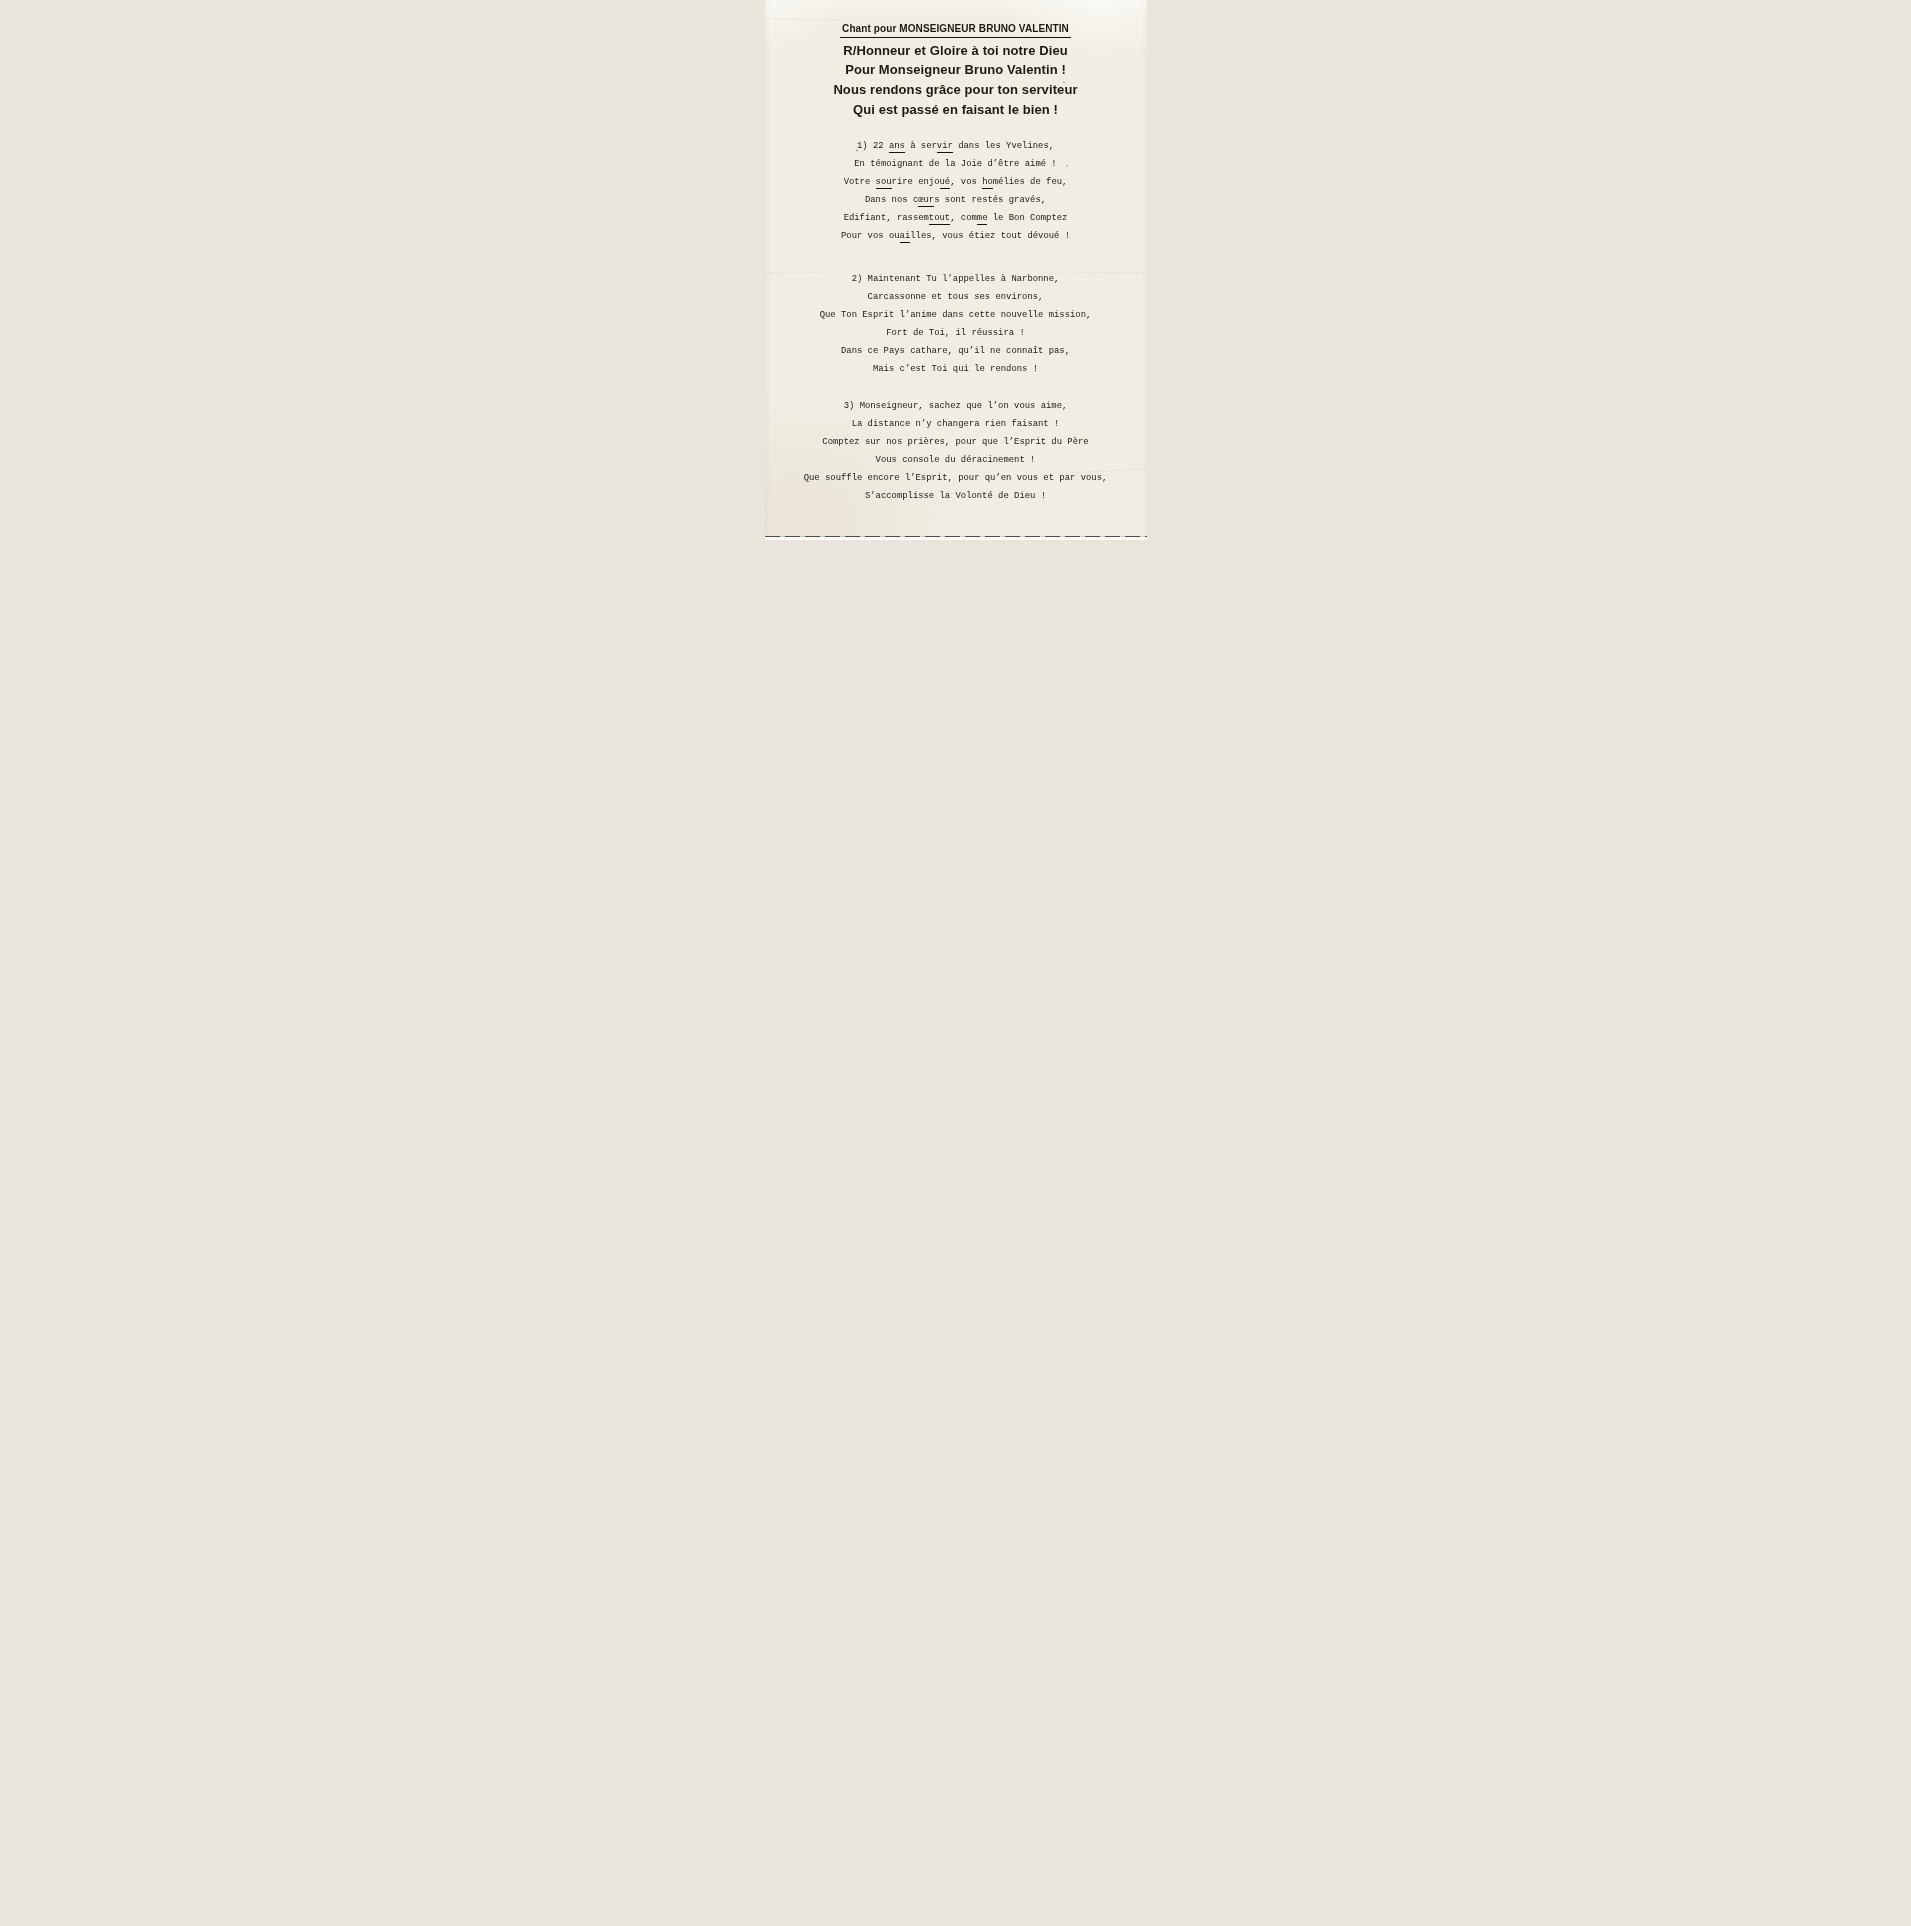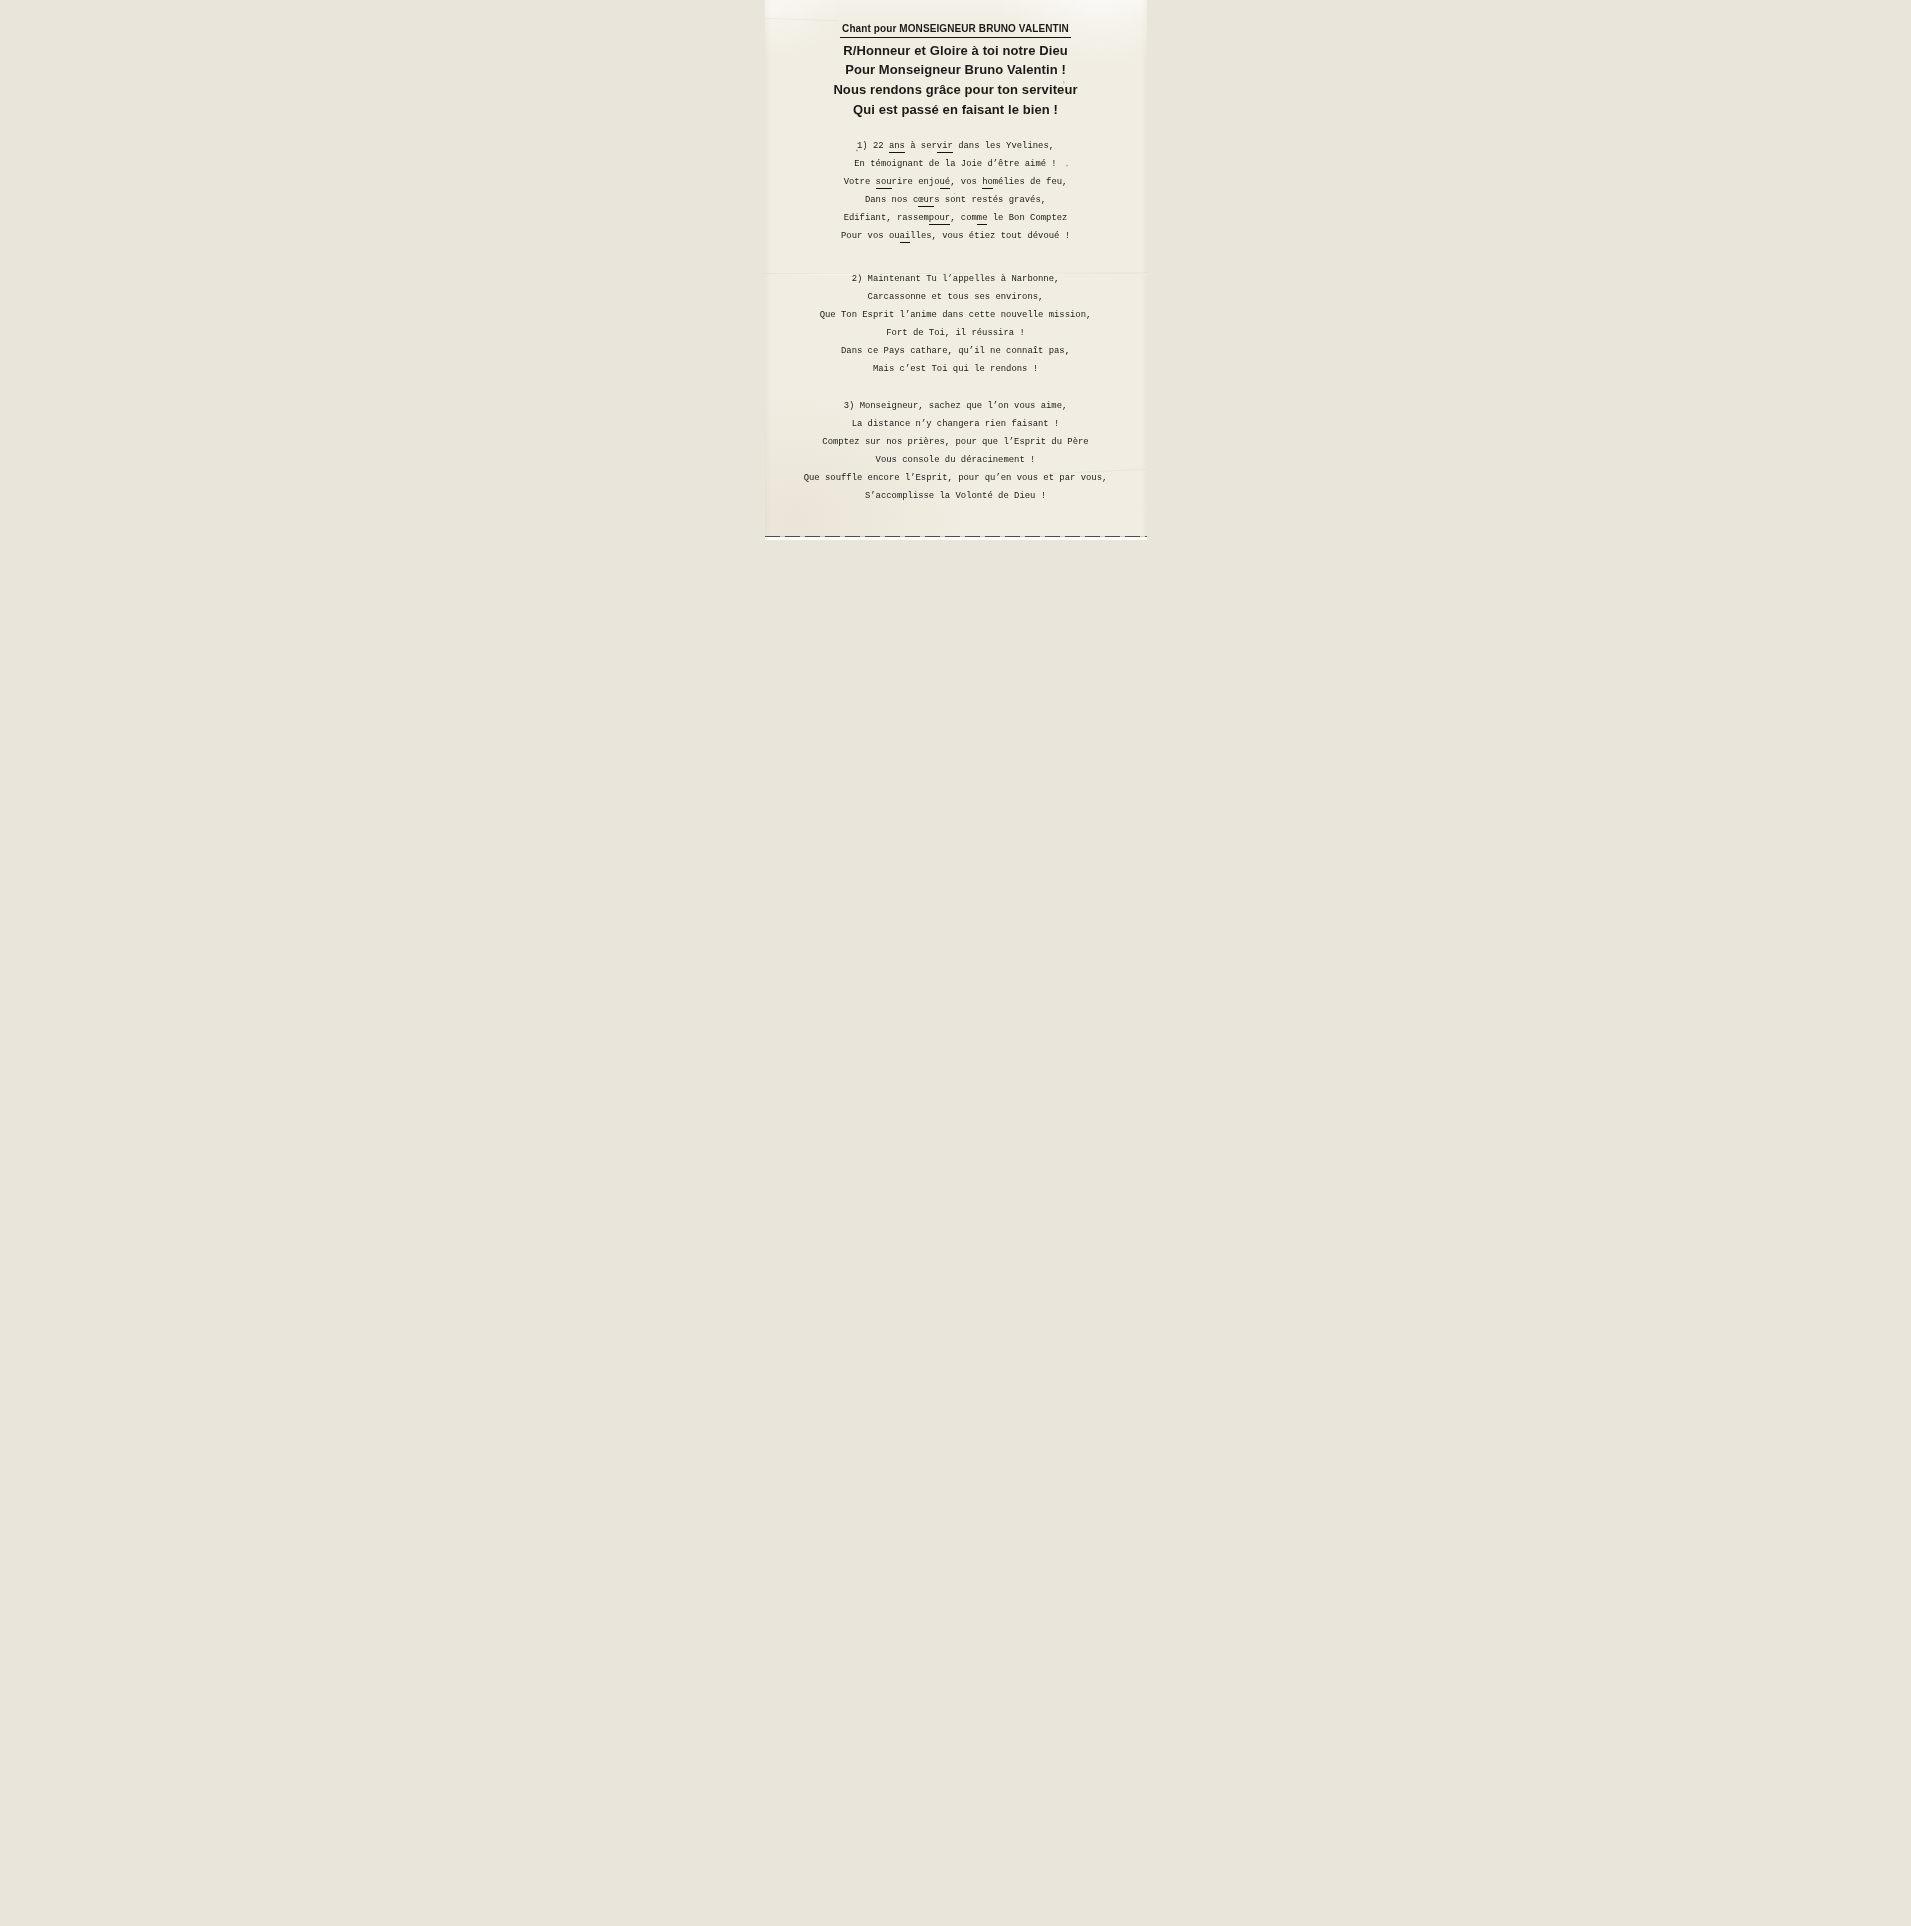--- a/index.html
+++ b/index.html
@@ -135,21 +135,21 @@
         <div class="refrain-line">Nous rendons grâce pour ton serviteur</div>
         <div class="refrain-line">Qui est passé en faisant le bien !</div>
       </div>
 
     <div class="verses">
         <div class="verse">
           <div class="verse-line"><span class="">1) 22 </span><span class="u">ans</span><span class=""> à ser</span><span class="u">vir</span><span class=""> dans les Yvelines,</span></div>
           <div class="verse-line"><span class="">En témoignant de la Joie d’être aimé !</span></div>
           <div class="verse-line"><span class="">Votre </span><span class="u">sou</span><span class="">rire enjo</span><span class="u">ué</span><span class="">, vos </span><span class="u">ho</span><span class="">mélies de feu,</span></div>
           <div class="verse-line"><span class="">Dans nos c</span><span class="u">œur</span><span class="">s sont restés gravés,</span></div>
-          <div class="verse-line"><span class="">Edifiant, rassem</span><span class="u">pour</span><span class="">, com</span><span class="u">me</span><span class=""> le Bon Comptez</span></div>
+          <div class="verse-line"><span class="">Edifiant, rassem</span><span class="u">tout</span><span class="">, com</span><span class="u">me</span><span class=""> le Bon Comptez</span></div>
           <div class="verse-line"><span class="">Pour vos ou</span><span class="u">ai</span><span class="">lles, vous étiez tout dévoué !</span></div>
         </div>
         <div class="verse">
           <div class="verse-line"><span class="">2) Maintenant Tu l’appelles à Narbonne,</span></div>
           <div class="verse-line"><span class="">Carcassonne et tous ses environs,</span></div>
           <div class="verse-line"><span class="">Que Ton Esprit l’anime dans cette nouvelle mission,</span></div>
           <div class="verse-line"><span class="">Fort de Toi, il réussira !</span></div>
           <div class="verse-line"><span class="">Dans ce Pays cathare, qu’il ne connaît pas,</span></div>
           <div class="verse-line"><span class="">Mais c’est Toi qui le rendons !</span></div>
         </div>

